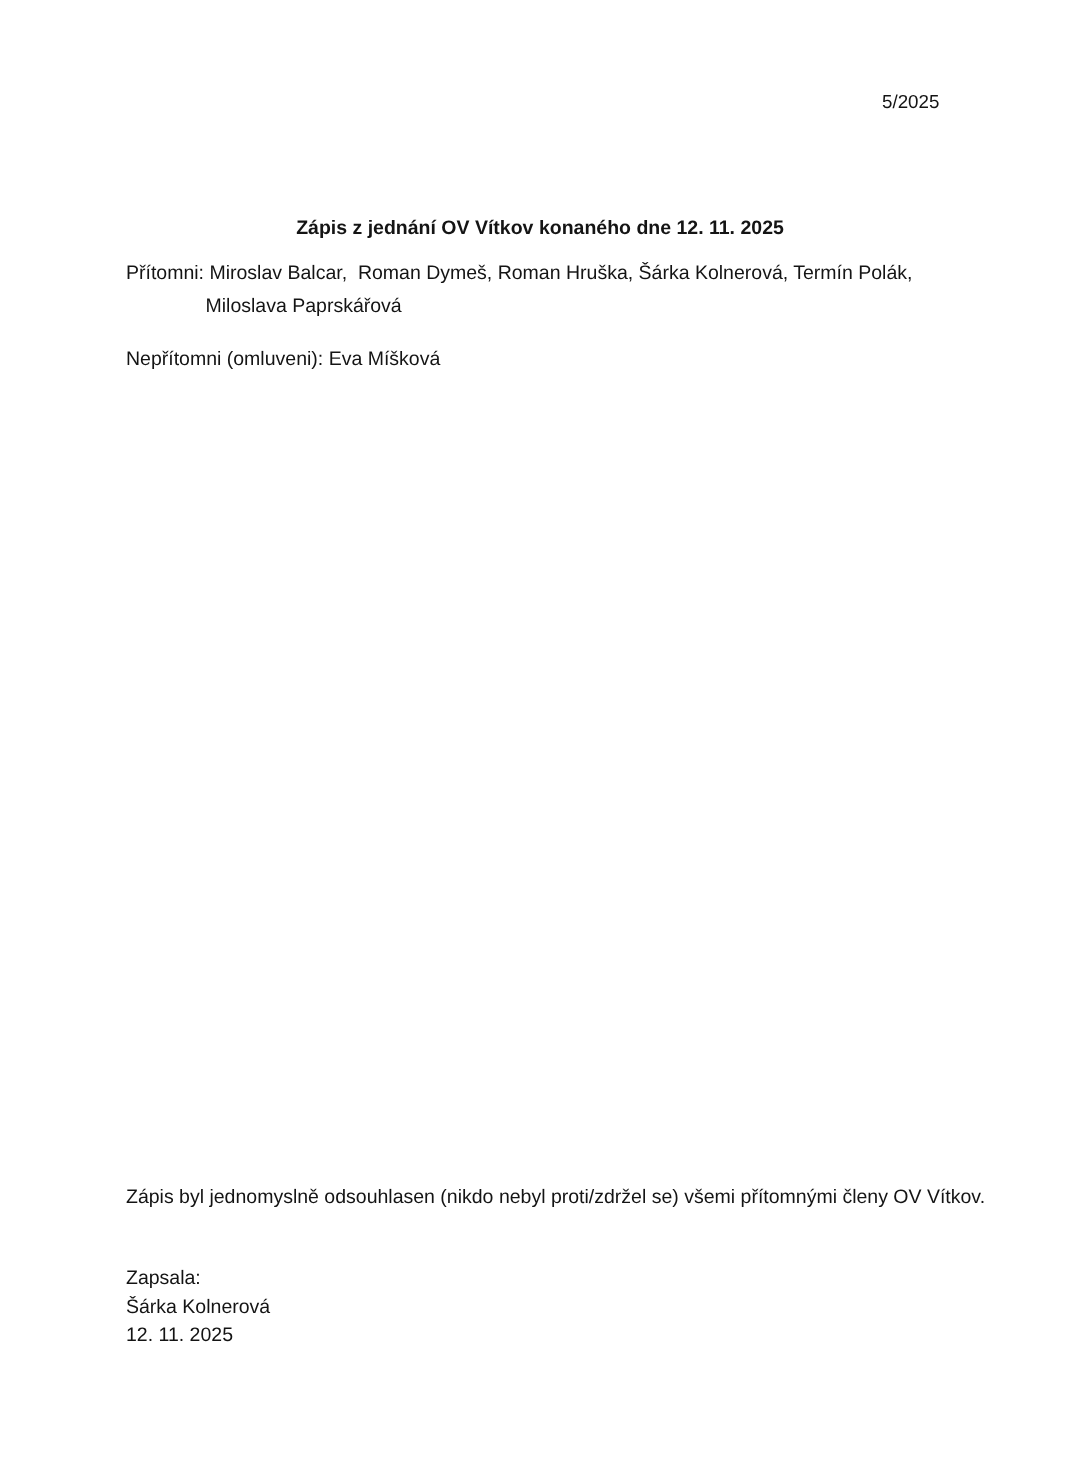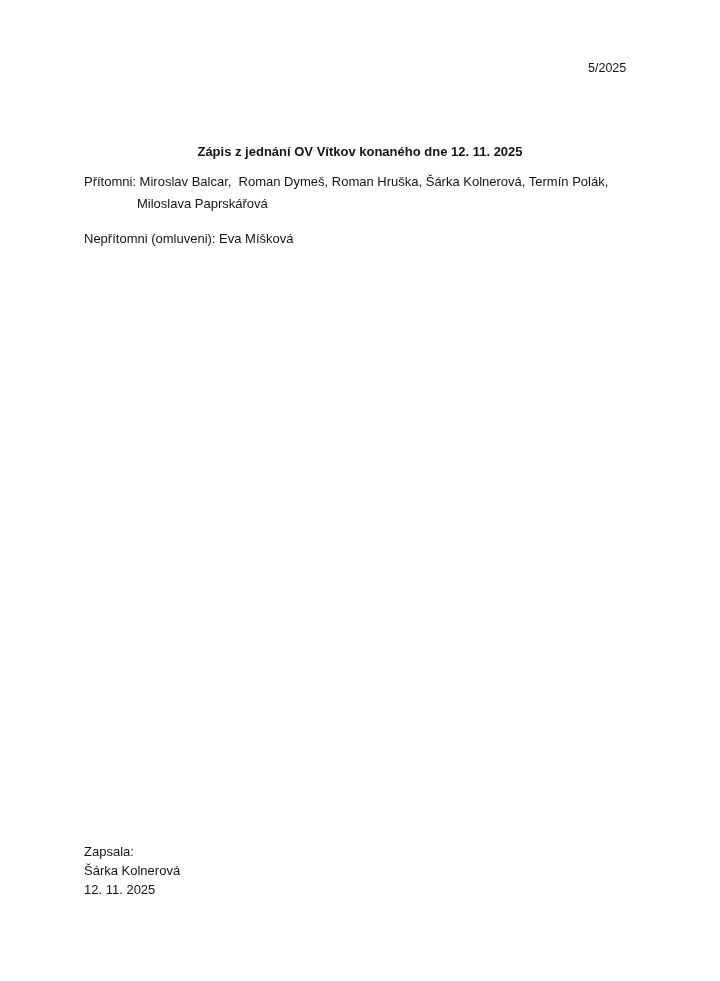--- a/index.html
+++ b/index.html
@@ -74,20 +74,21 @@
 
   <div class="abs doc-title">Zápis z jednání OV Vítkov konaného dne 12. 11. 2025</div>
 
   <div class="abs present-line1">Přítomni: Miroslav Balcar,  Roman Dymeš, Roman Hruška, Šárka Kolnerová, Termín Polák,</div>
 
   <div class="abs present-line2">Miloslava Paprskářová</div>
 
   <div class="abs absent-line">Nepřítomni (omluveni): Eva Míšková</div>
 
 
+  <div class="abs approval-line">Zápis byl jednomyslně odsouhlasen (nikdo nebyl proti/zdržel se) všemi přítomnými členy OV Vítkov.</div>
 
   <div class="abs signature-block">
     <div>Zapsala:</div>
     <div>Šárka Kolnerová</div>
     <div>12. 11. 2025</div>
   </div>
 
 </div>
 
 </body></html>

